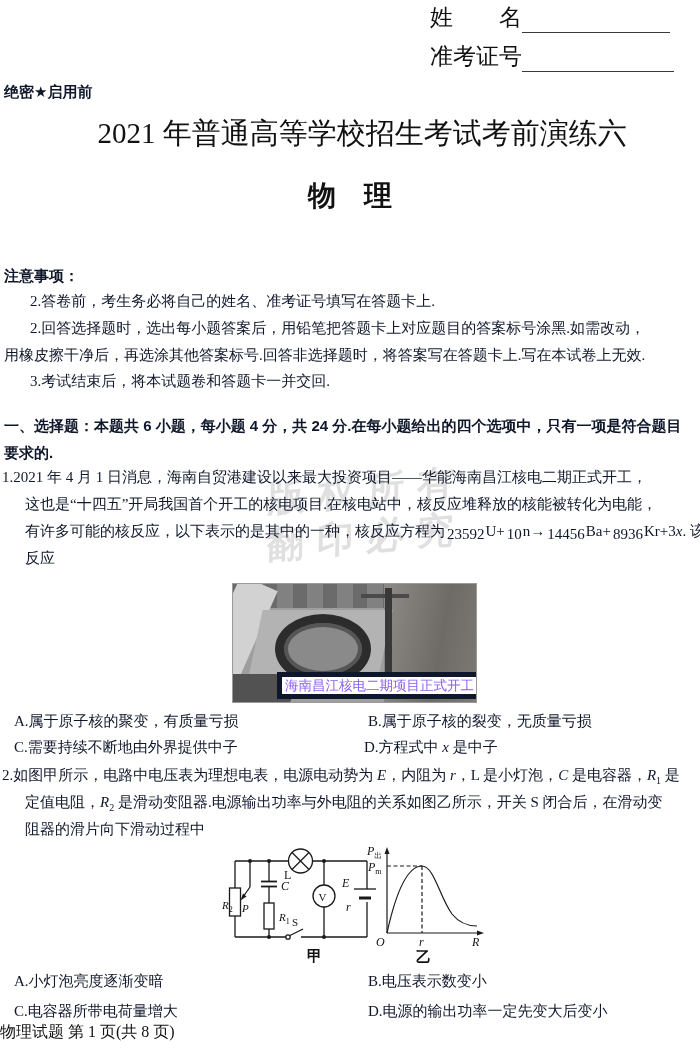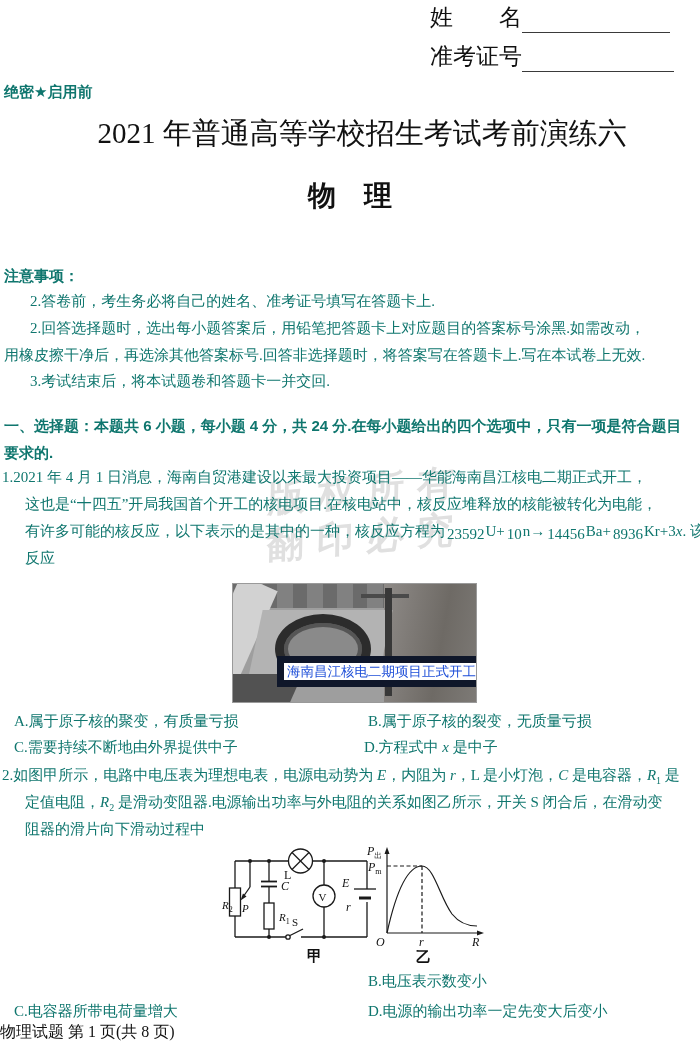--- a/index.html
+++ b/index.html
@@ -1,19 +1,19 @@
 <!DOCTYPE html>
 <html><head>
 <meta charset="utf-8">
 <style>
   html,body{margin:0;padding:0;}
   body{background:#e8e8e8;font-family:"Liberation Serif","DejaVu Serif",serif;}
   .page{position:relative;width:700px;height:1063px;background:#ffffff;margin:0 auto;overflow:hidden;color:#111;}
   .abs{position:absolute;}
-  .line{font-size:15px;line-height:21px;white-space:nowrap;color:#0f766e;}
+  .line{font-size:15px;line-height:21px;white-space:nowrap;color:#0f172a;}
   .hei{font-family:"Liberation Sans","DejaVu Sans",sans-serif;font-weight:bold;}
   .v{font-style:italic;font-family:"Liberation Serif",serif;}
   sub{font-size:10px;}
   .blank{display:inline-block;border-bottom:1.5px solid #3a3a3a;height:27px;vertical-align:bottom;}
   .nuc{display:inline-flex;flex-direction:row;align-items:flex-end;font-size:15px;line-height:9px;vertical-align:-3px;margin:0 1px 0 2px;}
   .sym{font-size:15px;}
   .watermark{left:222px;top:468px;width:290px;text-align:center;color:#e0e0e0;
     font-family:"Liberation Sans",sans-serif;font-weight:bold;font-size:37px;line-height:46px;
     letter-spacing:13px;transform:rotate(-5deg) skewX(-6deg);z-index:0;}
   .content{z-index:2;}
@@ -21,21 +21,21 @@
   .photo{left:232px;top:583px;width:243px;height:118px;background:#9e9e9e;overflow:hidden;border:1px solid #9a9a9a;z-index:2;}
   .photo div{position:absolute;}
   .ph-top{left:0;top:0;width:100%;height:24px;background:repeating-linear-gradient(90deg,#6b6b6b 0 14px,#818181 14px 30px);}
   .ph-right{right:0;top:0;width:92px;height:100%;background:linear-gradient(100deg,#8f8b88 0%,#6e6a65 60%,#7d7a76 100%);}
   .ph-road{left:-18px;top:-6px;width:40px;height:120px;background:#d2d2d2;transform:rotate(24deg);}
   .ph-pad{left:22px;top:26px;width:130px;height:72px;background:#b3b3b3;transform:skewX(-12deg);}
   .ph-ring{left:42px;top:30px;width:78px;height:52px;border-radius:50%;border:9px solid #2c2c2c;background:#8a8a8a;box-shadow:inset 0 0 0 4px #555;}
   .ph-crane{left:152px;top:4px;width:7px;height:108px;background:#383838;}
   .ph-crane-arm{left:128px;top:10px;width:48px;height:4px;background:#4a4a4a;}
   .ph-bl{left:-8px;bottom:-6px;width:70px;height:34px;background:#525252;transform:skewX(-24deg);}
-  .ph-cap{left:44px;bottom:15px;background:#ffffff;border:7px solid #0f172a;font-size:13.5px;line-height:17px;padding:0 3px;white-space:nowrap;color:#1d4ed8;}
+  .ph-cap{left:44px;bottom:3px;background:#ffffff;border:5px solid #0f172a;font-size:13.5px;line-height:17px;padding:0 3px;white-space:nowrap;color:#8b5cf6;}
   svg text{font-family:"Liberation Serif",serif;fill:#111;}
   .svgv{font-style:italic;}
 </style>
 </head>
 <body>
 
 <div class="page">
 
   <div class="abs watermark">
     <div>版权所有</div>
@@ -179,19 +179,20 @@
       <path d="M29,95 C38,54 50,28 64,28 C76,28 82,60 94,76 C102,86 112,88 119,88"></path>
     </g>
     <text x="9" y="17" font-size="12"><tspan class="svgv">P</tspan><tspan font-size="7.5" dy="2.5">出</tspan></text>
     <text x="10" y="33" font-size="12"><tspan class="svgv">P</tspan><tspan font-size="8" dy="2.5">m</tspan></text>
     <text x="18" y="108" font-size="12" class="svgv">O</text>
     <text x="61" y="108" font-size="12" class="svgv">r</text>
     <text x="114" y="108" font-size="12" class="svgv">R</text>
     <text x="58" y="124" font-size="15" font-weight="bold">乙</text>
   </svg>
 
+  <div class="abs content line" style="left:14px;top:971px;">A.小灯泡亮度逐渐变暗</div>
   <div class="abs content line" style="left:368px;top:971px;text-align:center;">B.电压表示数变小</div>
   <div class="abs content line" style="left:14px;top:1001px;">C.电容器所带电荷量增大</div>
   <div class="abs content line" style="left:368px;top:1001px;">D.电源的输出功率一定先变大后变小</div>
 
   <div class="abs content" style="left:0;top:1022px;width:700px;text-align:left;font-size:16px;">物理试题 第 1 页(共 8 页)</div>
 
 </div>
 
 </body></html>

